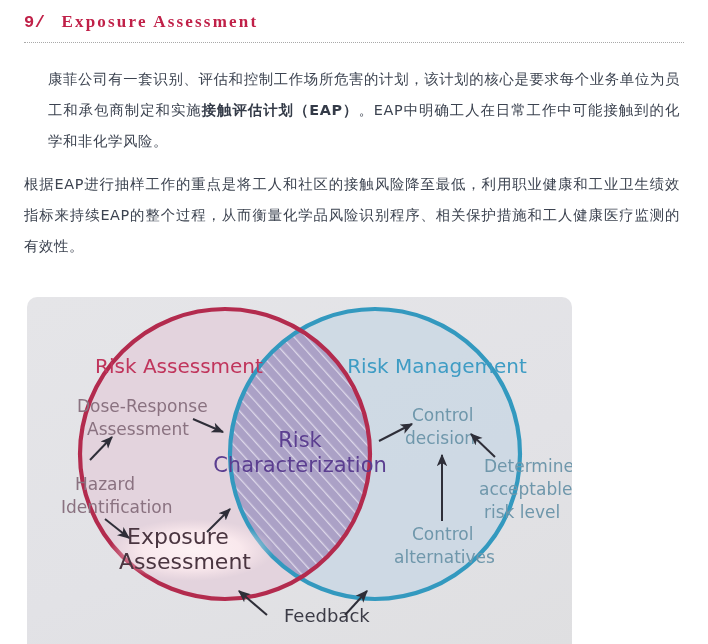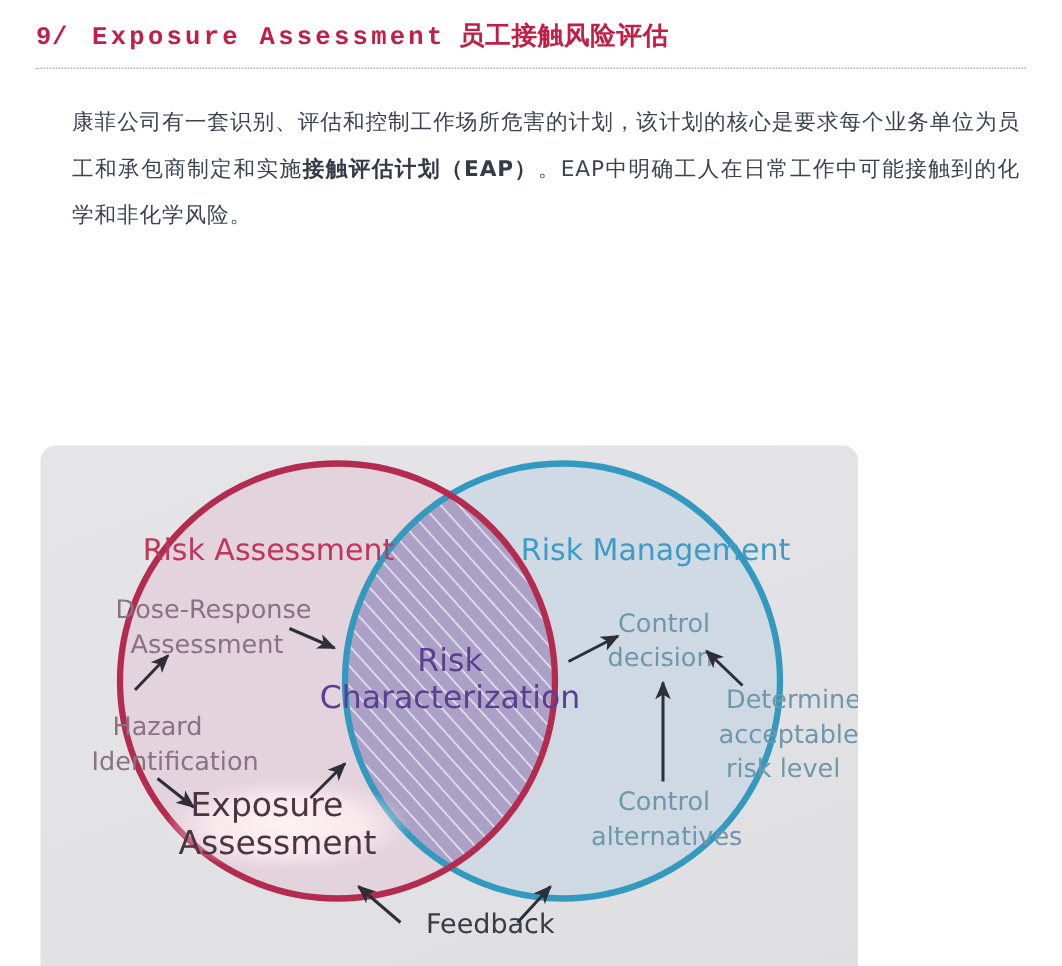--- a/index.html
+++ b/index.html
@@ -27,21 +27,21 @@
   }
   .heading-num {
     color: #C02048;
     font-family: "Liberation Mono", "DejaVu Sans Mono", monospace;
     font-size: 17px;
     font-weight: 700;
     letter-spacing: 0.5px;
   }
   .heading-en {
     color: #C02048;
-    font-family: Liberation Mono, monospace;
+    font-family: Liberation Serif, serif;
     font-size: 17px;
     font-weight: 700;
     letter-spacing: 2.2px;
     margin-left: 16px;
   }
   .heading-zh {
     color: #C02048;
     font-family: "DejaVu Sans", "Liberation Sans", sans-serif;
     font-size: 17px;
     font-weight: 700;
@@ -96,29 +96,29 @@
   }
 </style>
 </head>
 <body>
 
 <div class="page">
 
   <div class="heading-row">
     <span class="heading-num">9/</span>
     <span class="heading-en">Exposure Assessment</span>
-    <span class="heading-zh">员工接触风险评估</span>
   </div>
 
   <div class="divider"></div>
 
   <p class="para first">
     <span>康菲公司有一套识别、评估和控制工作场所危害的计划，该计划的核心是要求每个业务单位为员工和承包商制定和实施</span><b>接触评估计划（EAP）</b><span>。EAP中明确工人在日常工作中可能接触到的化学和非化学风险。</span>
   </p>
 
+  <p class="para second">根据EAP进行抽样工作的重点是将工人和社区的接触风险降至最低，利用职业健康和工业卫生绩效指标来持续EAP的整个过程，从而衡量化学品风险识别程序、相关保护措施和工人健康医疗监测的有效性。</p>
 
   <div class="figure-wrap">
     <div class="figure-panel">
       <svg class="figure-svg" viewBox="0 0 545 340" xmlns="http://www.w3.org/2000/svg">
         <defs>
           <pattern id="hatch" width="9" height="9" patternTransform="rotate(-42)" patternUnits="userSpaceOnUse">
             <rect width="9" height="9" fill="#a99ec4"></rect>
             <line x1="0" y1="0" x2="0" y2="9" stroke="#ded8ea" stroke-width="2.6"></line>
           </pattern>
           <clipPath id="clipLeft">

